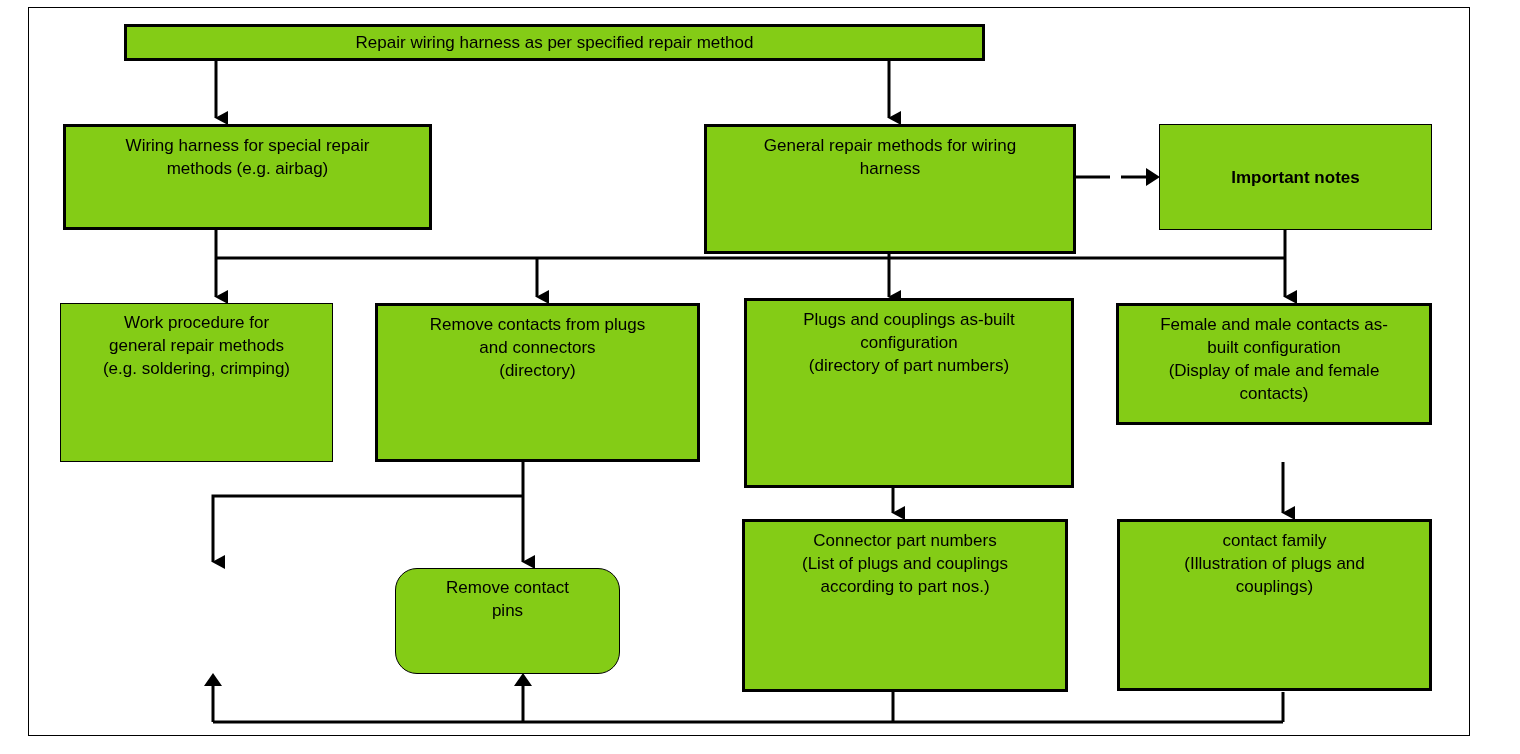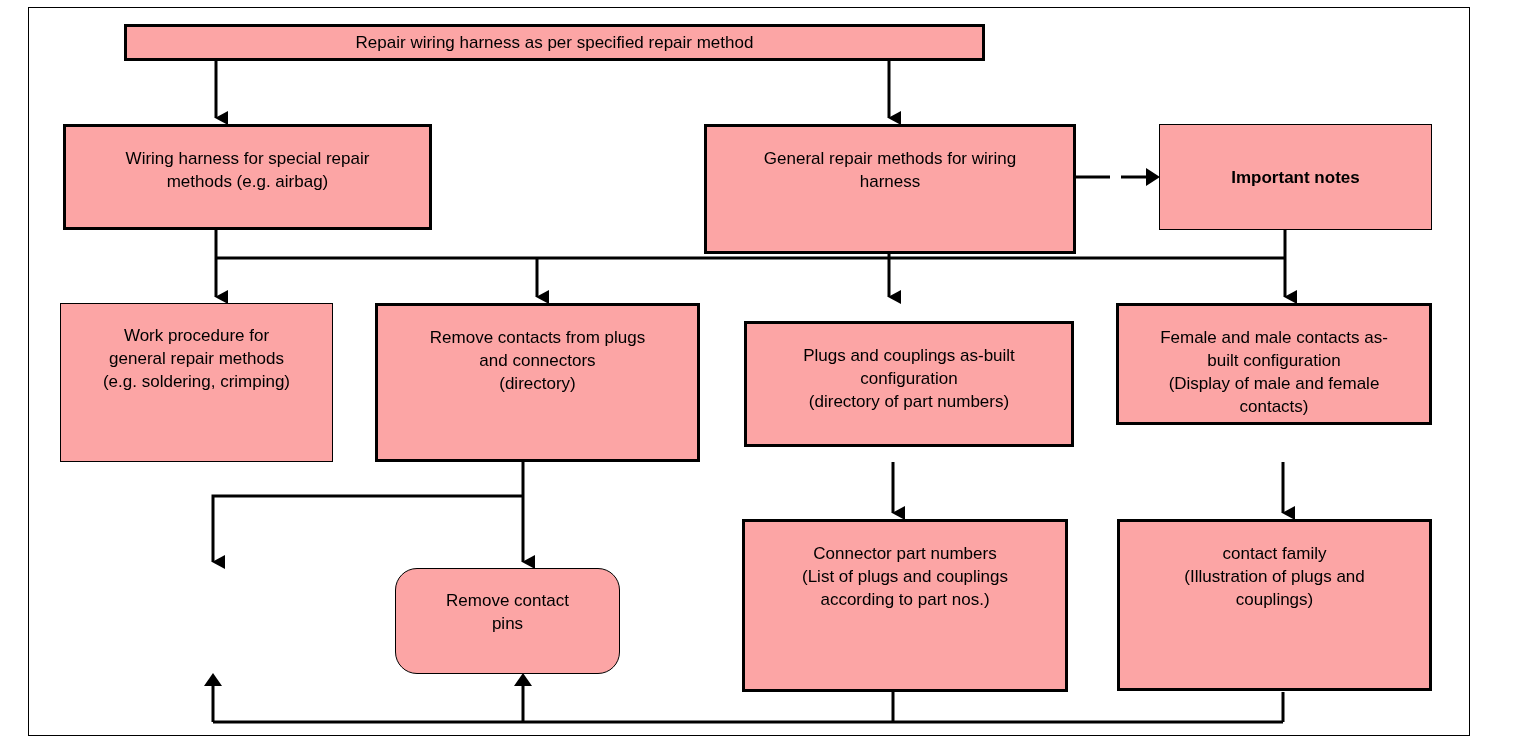--- a/index.html
+++ b/index.html
@@ -21,40 +21,40 @@
   #flow-svg {
     position: absolute;
     left: 0;
     top: 0;
     width: 1520px;
     height: 754px;
   }
   .node {
     position: absolute;
     box-sizing: border-box;
-    background: #fca5a5;
+    background: #84cc16;
     display: flex;
     flex-direction: column;
     align-items: center;
     justify-content: flex-start;
     text-align: center;
     color: #000000;
     font-family: "Liberation Sans", sans-serif;
     font-size: 17px;
     line-height: 23px;
     z-index: 3;
   }
   .node.thick { border: 3px solid #000000; }
   .node.thin  { border: 1.5px solid #000000; }
   .node.bold-text { font-weight: bold; }
   .node .node-text {
     padding: 0 6px;
     white-space: pre-line;
   }
-  .node.pad-top .node-text { padding-top: 20px; }
+  .node.pad-top .node-text { padding-top: 7px; }
   .node.center-v {
     justify-content: center;
   }
   .frame {
     position: absolute;
     left: 28px;
     top: 7px;
     width: 1442px;
     height: 729px;
     border: 1.5px solid #000000;
@@ -146,21 +146,21 @@
 general repair methods
 (e.g. soldering, crimping)</span>
   </div>
 
   <div class="node thick pad-top" style="left:375px; top:303px; width:325px; height:159px;">
     <span class="node-text">Remove contacts from plugs
 and connectors
 (directory)</span>
   </div>
 
-  <div class="node thick pad-top" style="left:744px; top:321px; width:330px; height:126px;">
+  <div class="node thick pad-top" style="left:744px; top:298px; width:330px; height:190px;">
     <span class="node-text">Plugs and couplings as-built
 configuration
 (directory of part numbers)</span>
   </div>
 
   <div class="node thick pad-top" style="left:1116px; top:303px; width:316px; height:122px;">
     <span class="node-text">Female and male contacts as-
 built configuration
 (Display of male and female
 contacts)</span>

